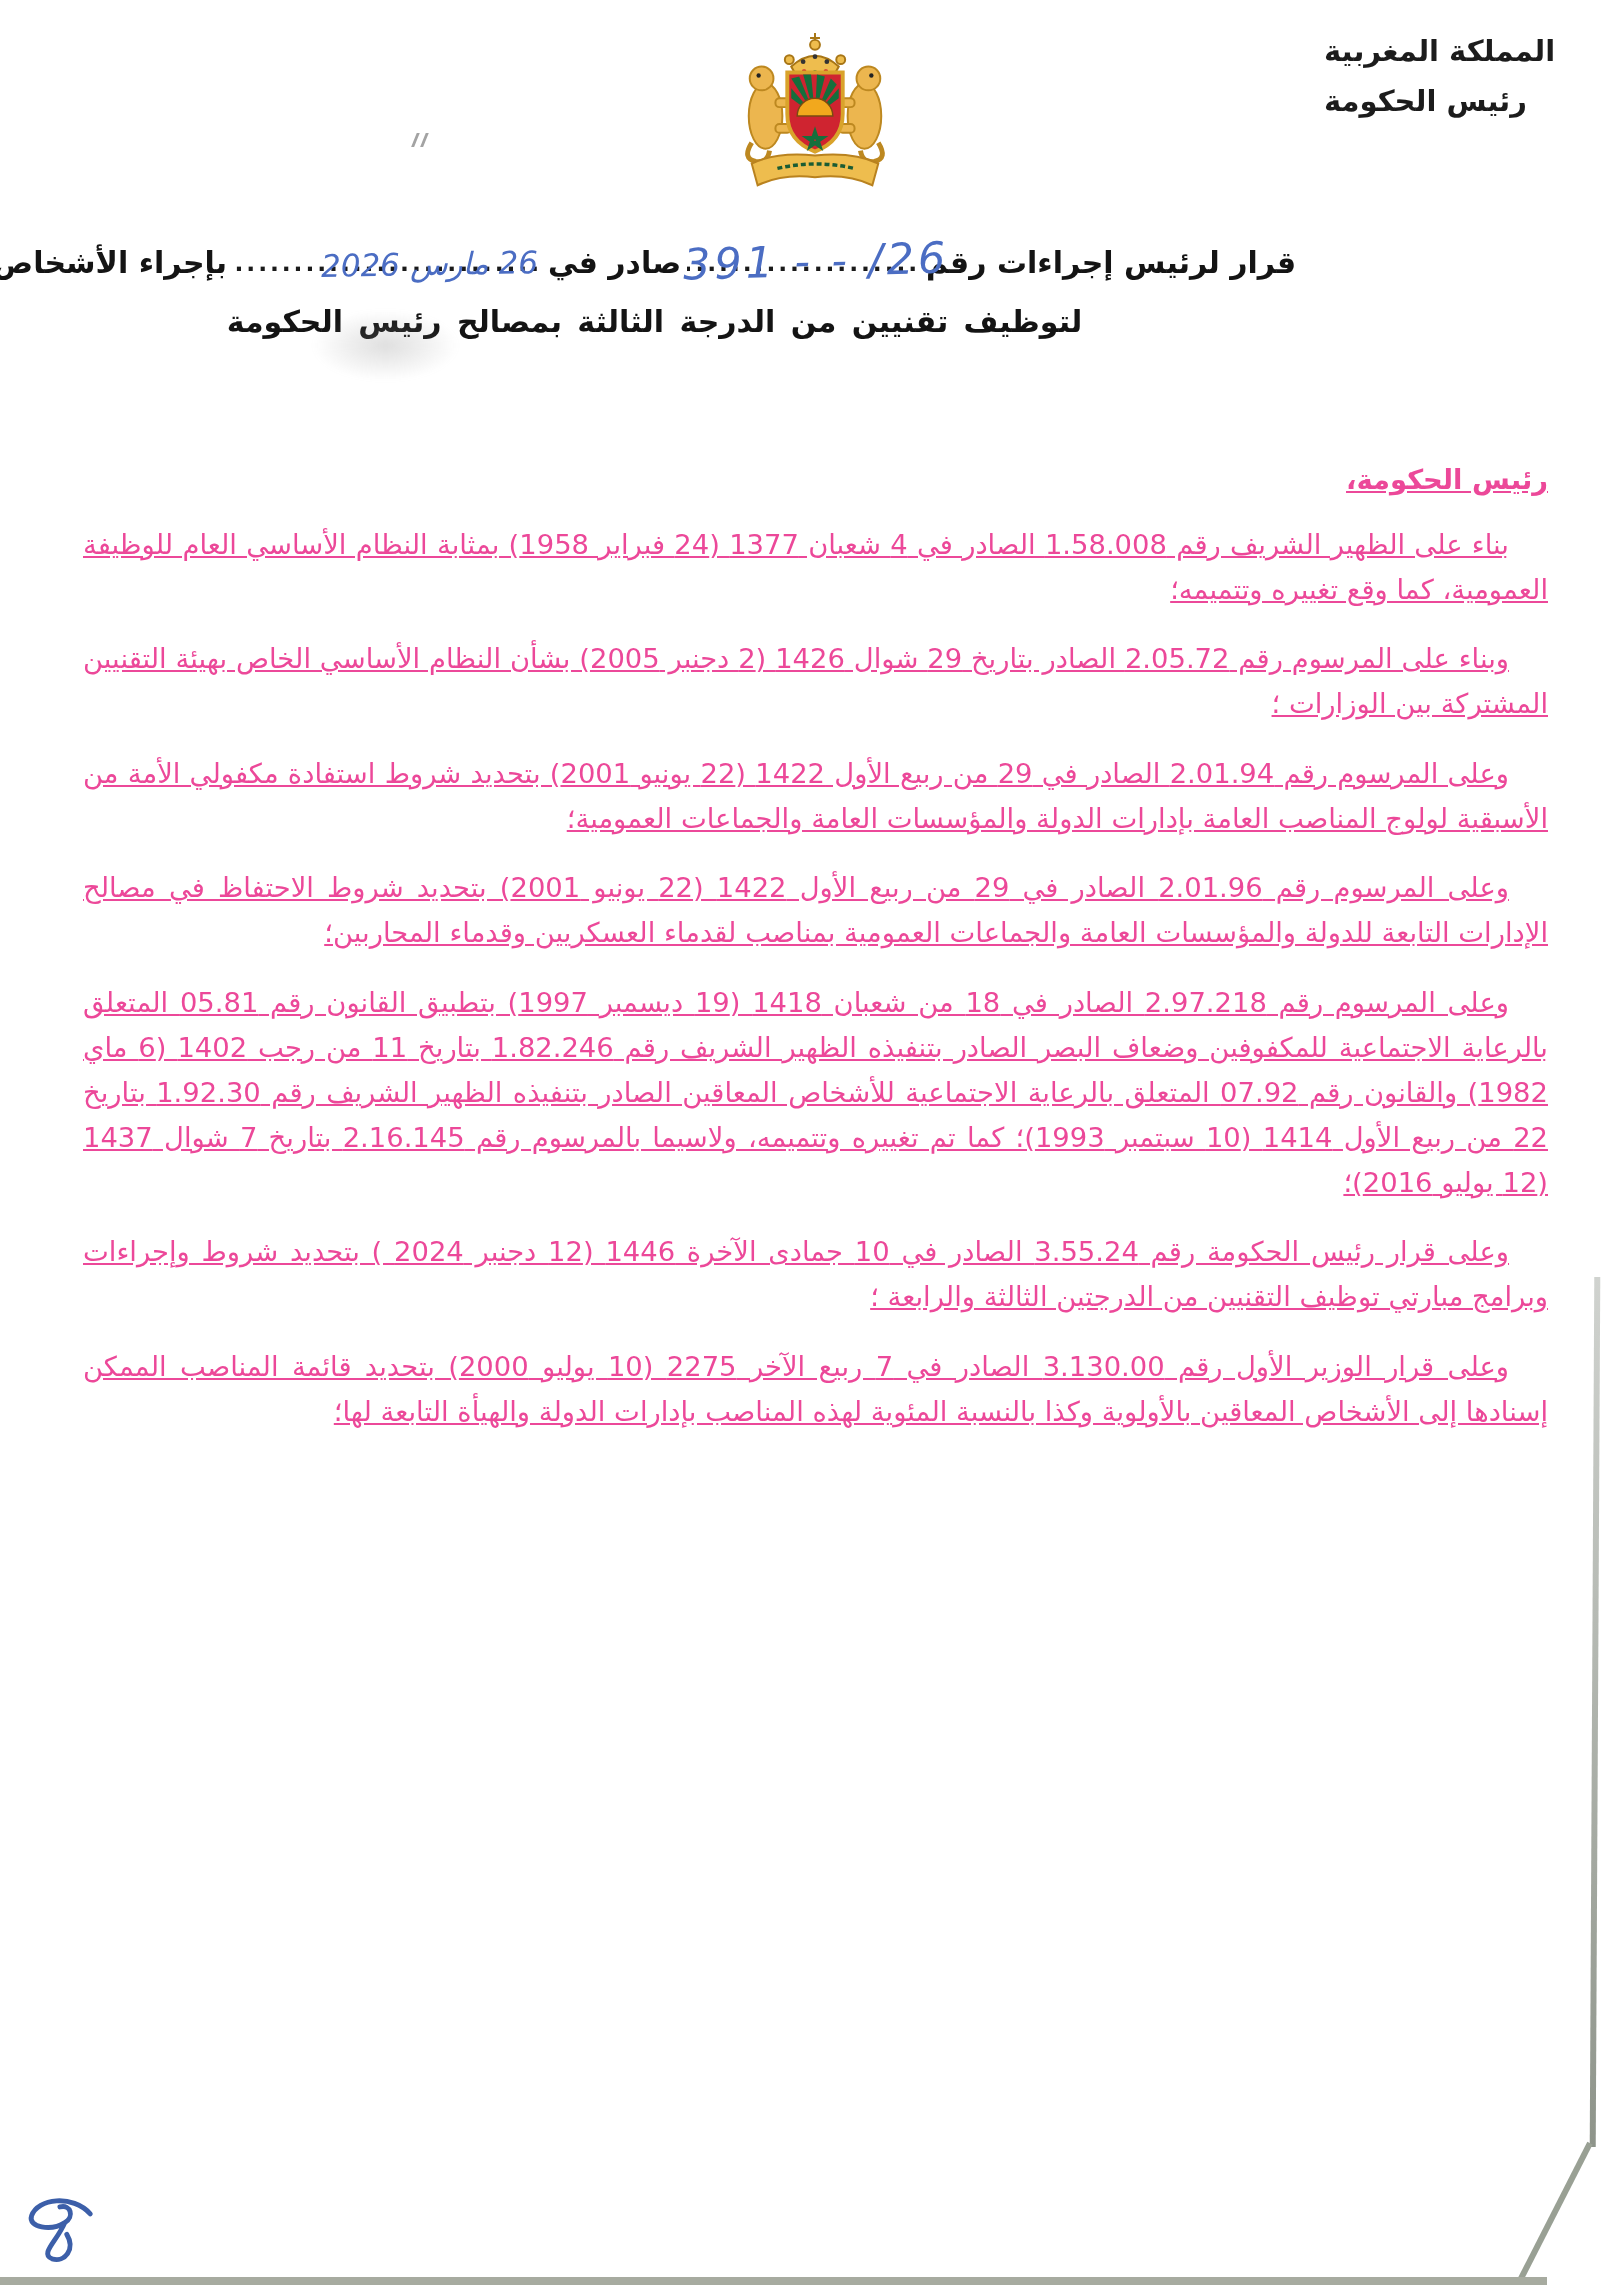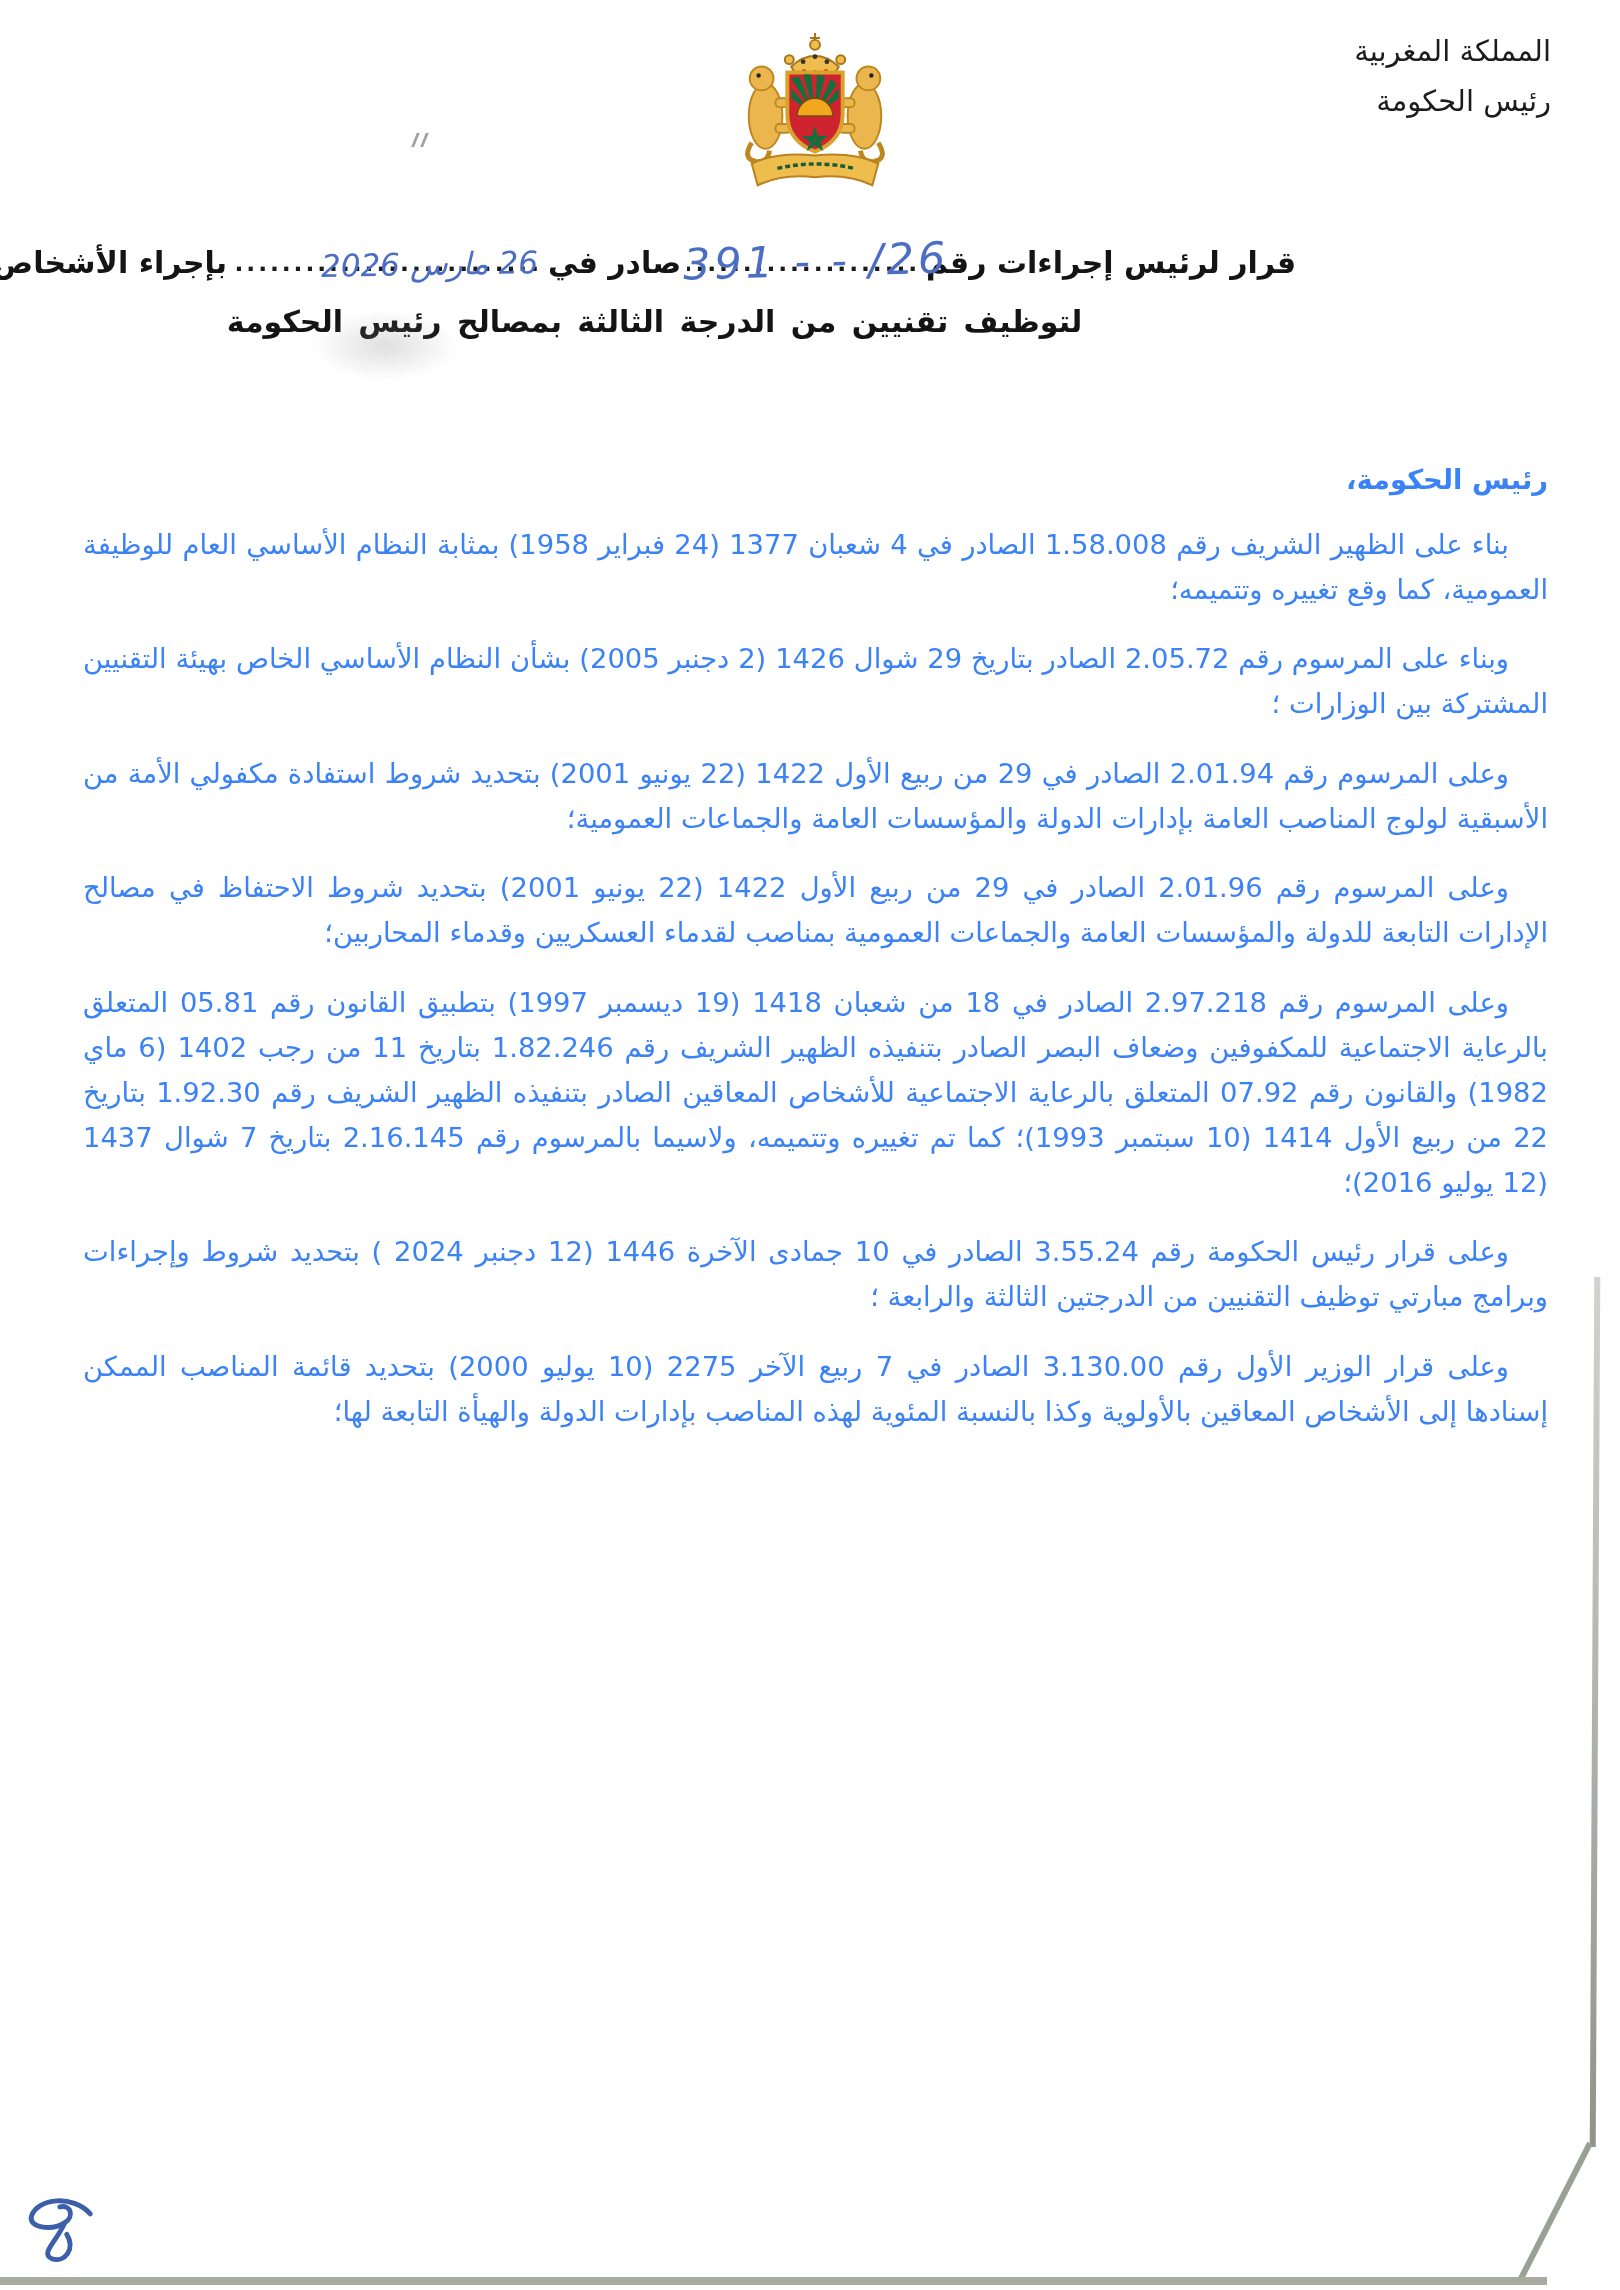--- a/index.html
+++ b/index.html
@@ -5,22 +5,22 @@
   html,body { margin:0; padding:0; }
   body {
     width:1620px; height:2291px; position:relative; overflow:hidden;
     background:#ffffff; color:#1c1c1c;
     font-family:"DejaVu Sans", sans-serif;
   }
   .page { position:absolute; inset:0; }
 
   
   .letterhead {
-    position:absolute; top:25.5px; right:69px; width:245px;
-    direction:rtl; text-align:right; font-weight:normal; font-size:29px; line-height:1.75;
+    position:absolute; top:25.5px; right:51px; width:245px;
+    direction:rtl; text-align:left; font-weight:bold; font-size:29px; line-height:1.75;
   }
   .emblem { position:absolute; top:29px; left:725px; width:180px; height:178px; }
 
   
   .title-block {
     position:absolute; top:245px; left:0; width:1289px;
     direction:rtl; font-weight:bold; font-size:30px; color:#141414;
   }
   .title-line1 { display:flex; justify-content:center; align-items:flex-end; gap:5.9px; white-space:nowrap; }
   .t-field { position:relative; display:inline-block; }
@@ -34,21 +34,21 @@
     position:absolute; font-style:italic; font-weight:normal; z-index:3;
     color:#4b6dc3; white-space:nowrap;
   }
   .hand-number { direction:ltr; left:-3.9px; bottom:-5.9px; font-size:43px; letter-spacing:3.9px; transform:rotate(-1.5deg); }
   .hand-date   { direction:rtl; right:3.9px; bottom:-2px; font-size:31px; transform:rotate(-1deg); }
   .title-line2 { text-align:center; margin-top:23.5px; width:1269px; word-spacing:4.9px; }
 
   
   .body-block {
     position:absolute; top:457px; right:72px; left:83px;
-    direction:rtl; text-align:justify; font-size:27.4px; line-height:45px; color:#3b82f6;
+    direction:rtl; text-align:justify; font-size:27.4px; line-height:45px; color:#ec4899;text-decoration:underline;
   }
   .salutation { font-weight:bold; margin:0 0 19.6px 0; }
   .body-block p.para { margin:0 0 24.5px 0; text-indent:39px; }
   .body-block p.para:last-child { margin-bottom:0; }
 
   
   .smudge {
     position:absolute; left:312px; top:310px; width:147px; height:71px;
     background:radial-gradient(ellipse at center, rgba(140,140,140,0.28), rgba(140,140,140,0) 70%);
     filter:blur(2.9px);

